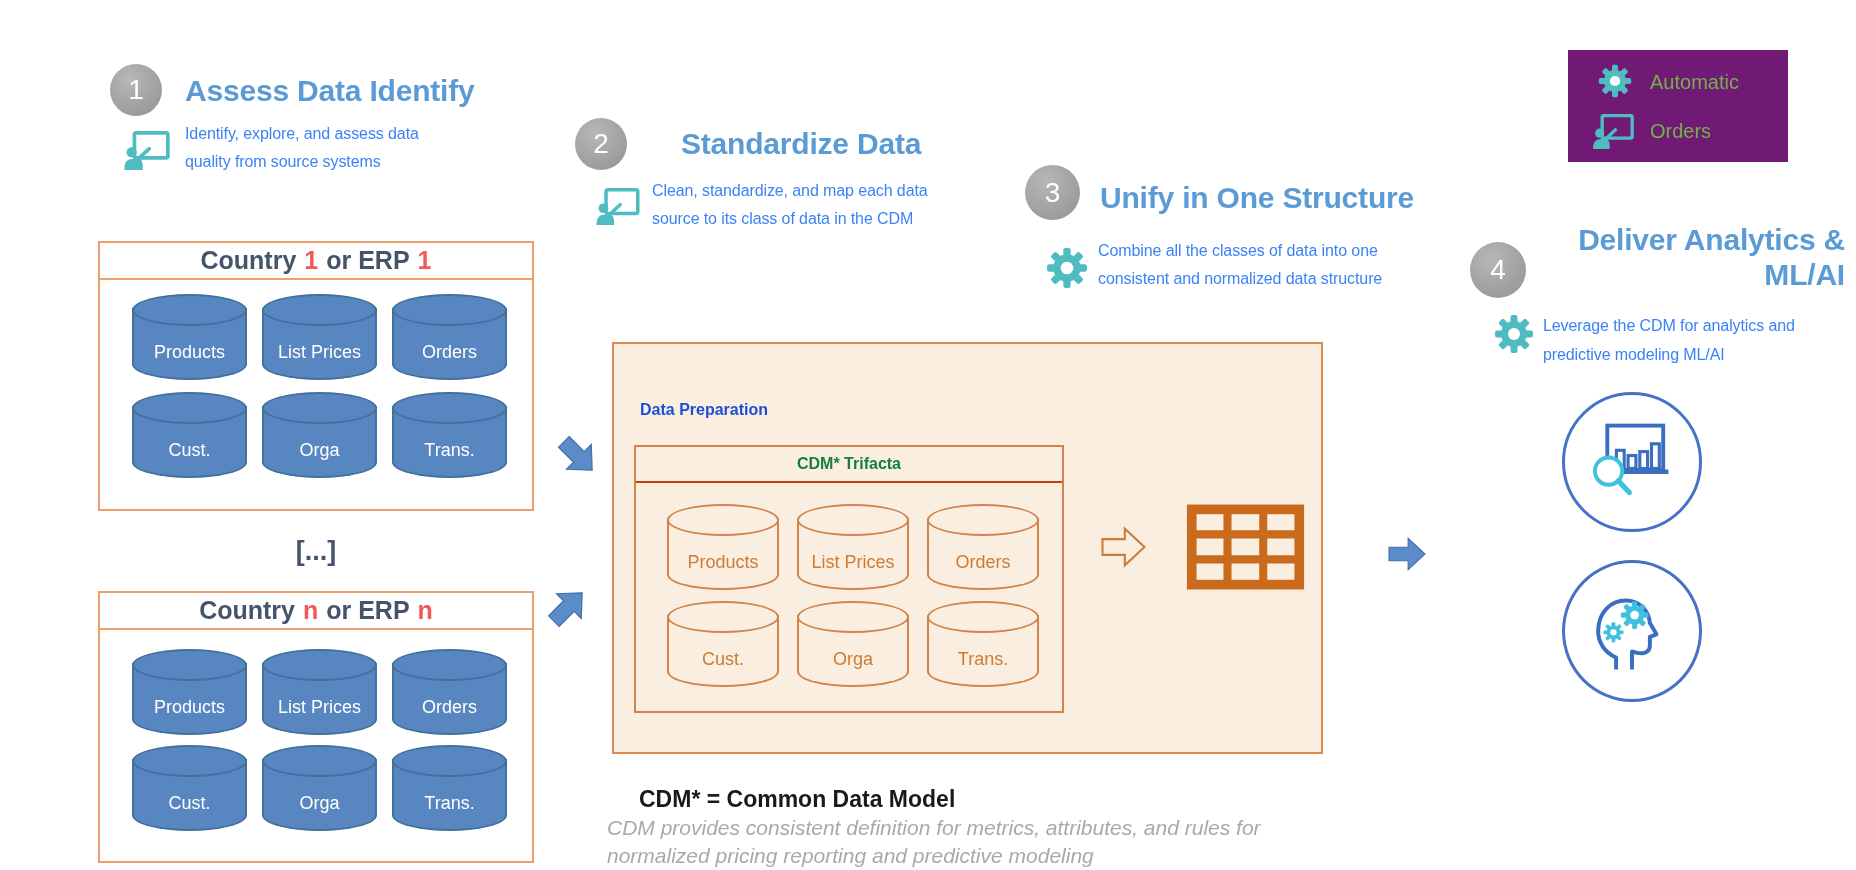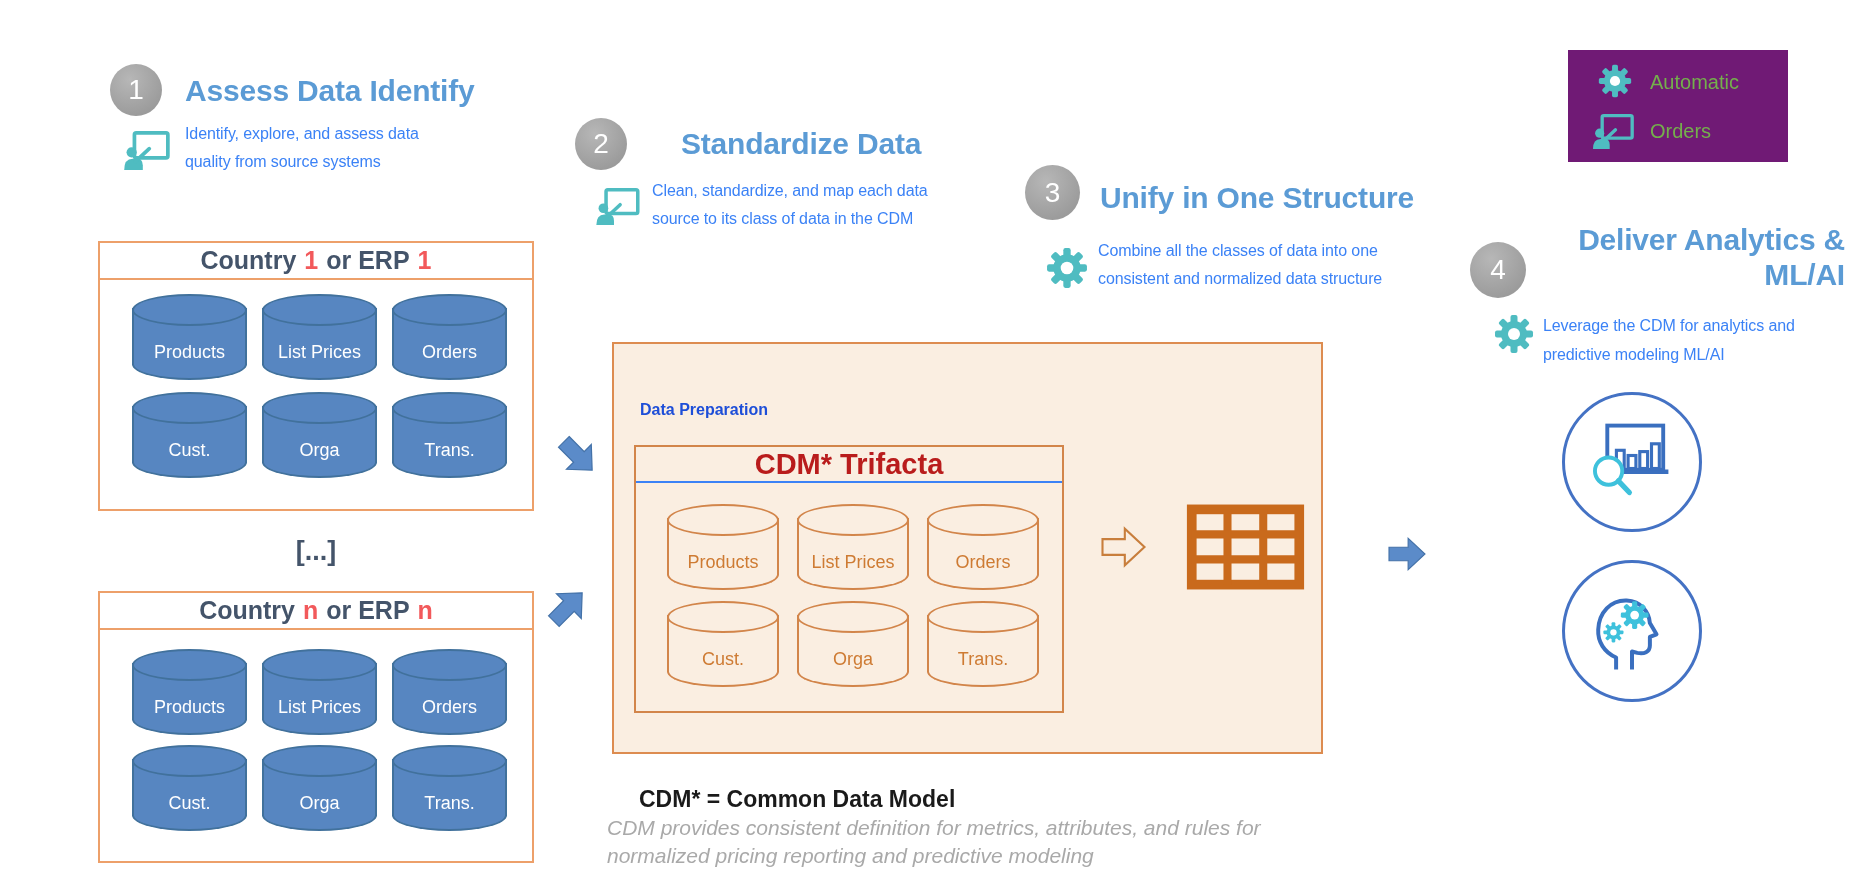--- a/index.html
+++ b/index.html
@@ -59,22 +59,22 @@
 
   .ellipsis{position:absolute;left:226px;top:536px;width:180px;text-align:center;
     font-size:27px;font-weight:700;color:#44546A;}
 
   
   .prep-box{position:absolute;left:612px;top:342px;width:711px;height:412px;
     background:#FAEEE1;border:2px solid #DD8C50;box-sizing:border-box;}
   .prep-title{position:absolute;left:26px;top:16px;font-size:16px;font-weight:700;color:#1d4ed8;margin-top:41px;}
   .cdm-box{position:absolute;left:20px;top:101px;width:430px;height:268px;
     border:2px solid #D2854A;box-sizing:border-box;}
-  .cdm-title{height:34px;border-bottom:2px solid #3b82f6;display:flex;align-items:center;justify-content:center;
-    font-size:29px;font-weight:700;color:#b91c1c;}
+  .cdm-title{height:34px;border-bottom:2px solid #c2410c;display:flex;align-items:center;justify-content:center;
+    font-size:16px;font-weight:700;color:#15803d;}
 
   
   .footnote-title{position:absolute;left:639px;top:786px;font-size:23px;font-weight:700;color:#1a1a1a;}
   .footnote-line{position:absolute;left:607px;font-size:21px;font-style:italic;color:#A9A9A9;}
 
   
   .result-circle{position:absolute;left:1562px;width:140px;height:140px;border-radius:50%;
     border:3.5px solid #4472C4;box-sizing:border-box;background:#fff;
     display:flex;align-items:center;justify-content:center;}
 </style>

